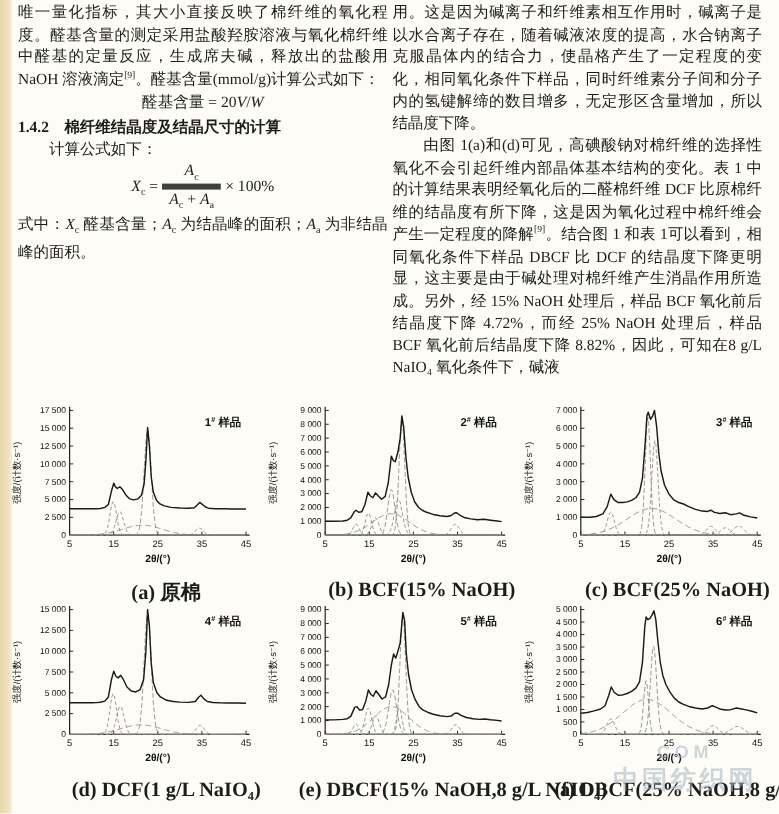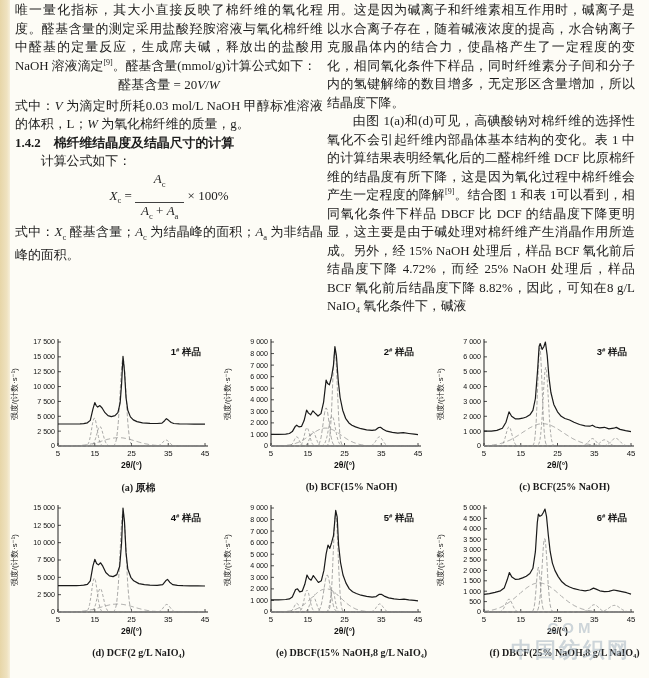--- a/index.html
+++ b/index.html
@@ -12,48 +12,47 @@
     background:linear-gradient(90deg,#e7d6a8,#efe2c0 70%,#f7efd9);}
   .text-cols{position:absolute;left:15px;top:1px;width:630px;display:flex;gap:4px;}
   .col{width:308px;font-size:12.9px;line-height:18.5px;text-align:justify;}
   .para{margin:0;}
   .para.indent{text-indent:2em;}
   .heading{font-weight:bold;margin:0;}
   sup.ref{font-size:8px;line-height:0;}
   .var{font-style:italic;font-family:"Liberation Serif",serif;}
   .formula{text-align:center;margin:1px 0 2px 0;font-size:13px;}
   .formula .frac{display:inline-block;vertical-align:middle;text-align:center;line-height:1.15;}
-  .formula .frac .num{display:block;border-bottom:1px solid #404040;padding:0 6px 13px 6px;}
+  .formula .frac .num{display:block;border-bottom:5px solid #404040;padding:0 6px 1px 6px;}
   .formula .frac .den{display:block;padding:1px 6px 0 6px;}
   sub.s{font-size:8.5px;}
   .charts{position:absolute;left:6px;top:336px;width:641px;
     display:grid;grid-template-columns:repeat(3,213px);grid-auto-rows:166px;}
   .chart-cell{position:relative;}
-  .caption{width:205px;text-align:center;font-size:10px;font-weight:bold;
+  .caption{width:205px;text-align:center;font-size:17px;font-weight:bold;
     margin-top:-1px;padding-left:30px;font-family:"Liberation Serif",serif;white-space:nowrap;}
   svg text{font-family:"Liberation Sans","DejaVu Sans",sans-serif;}
   .watermark{position:absolute;right:18px;bottom:14px;text-align:center;
     color:#a7b6c2;opacity:.55;font-weight:bold;pointer-events:none;
     font-family:"Liberation Sans",sans-serif;}
   .watermark .en{display:block;font-size:15px;letter-spacing:4px;}
   .watermark .cn{display:block;font-size:21px;letter-spacing:3px;}
 </style>
 </head>
 <body>
 
 <div class="edge-strip"></div>
 
 <div class="text-cols">
 
   <div class="col">
     <p class="para"><span>唯一量化指标，其大小直接反映了棉纤维的氧化程度。醛基含量的测定采用盐酸羟胺溶液与氧化棉纤维中醛基的定量反应，生成席夫碱，释放出的盐酸用 NaOH 溶液滴定</span><sup class="ref">[9]</sup><span>。醛基含量(mmol/g)计算公式如下：</span></p>
     <div class="formula">
       <span>醛基含量 = 20</span><span class="var">V</span><span>/</span><span class="var">W</span>
     </div>
-    <p class="para"><span>式中：</span><span class="var">V</span><span> 为滴定时所耗0.03 mol/L NaOH 甲醇标准溶液的体积，L；</span><span class="var">W</span><span> 为氧化棉纤维的质量，g。</span></p>
     <p class="heading">1.4.2　棉纤维结晶度及结晶尺寸的计算</p>
     <p class="para indent">计算公式如下：</p>
     <div class="formula">
       <span class="var">X</span><sub class="s">c</sub><span> = </span><span class="frac"><span class="num"><span class="var">A</span><sub class="s">c</sub></span><span class="den"><span class="var">A</span><sub class="s">c</sub><span> + </span><span class="var">A</span><sub class="s">a</sub></span></span><span> × 100%</span>
     </div>
     <p class="para"><span>式中：</span><span class="var">X</span><sub class="s">c</sub><span> 醛基含量；</span><span class="var">A</span><sub class="s">c</sub><span> 为结晶峰的面积；</span><span class="var">A</span><sub class="s">a</sub><span> 为非结晶峰的面积。</span></p>
   </div>
 
   <div class="col">
     <p class="para">用。这是因为碱离子和纤维素相互作用时，碱离子是以水合离子存在，随着碱液浓度的提高，水合钠离子克服晶体内的结合力，使晶格产生了一定程度的变化，相同氧化条件下样品，同时纤维素分子间和分子内的氢键解缔的数目增多，无定形区含量增加，所以结晶度下降。</p>
@@ -229,21 +228,21 @@
         <text x="125.5" y="132" text-anchor="middle" font-size="8.6" font-weight="bold" fill="#111">2θ/(°)</text>
         <text text-anchor="middle" font-size="7.8" fill="#111" transform="translate(11,58) rotate(-90)">强度/(计数·s⁻¹)</text>
         <path d="M52.0 110.0L52.7 110.0L53.5 110.0L54.2 110.0L54.9 110.0L55.7 110.0L56.4 110.0L57.1 110.0L57.9 110.0L58.6 110.0L59.4 110.0L60.1 110.0L60.8 110.0L61.6 110.0L62.3 110.0L63.0 110.0L63.8 110.0L64.5 110.0L65.2 110.0L66.0 110.0L66.7 110.0L67.4 110.0L68.2 110.0L68.9 110.0L69.6 110.0L70.4 110.0L71.1 110.0L71.8 110.0L72.6 110.0L73.3 110.0L74.0 110.0L74.8 110.0L75.5 110.0L76.3 110.0L77.0 110.0L77.7 110.0L78.5 109.9L79.2 109.9L79.9 109.7L80.7 109.3L81.4 108.6L82.1 107.4L82.9 105.4L83.6 102.4L84.3 98.4L85.1 93.5L85.8 88.0L86.5 82.8L87.3 78.6L88.0 76.3L88.7 76.3L89.5 78.6L90.2 82.8L91.0 88.0L91.7 93.5L92.4 98.4L93.2 102.4L93.9 105.4L94.6 107.4L95.4 108.6L96.1 109.3L96.8 109.7L97.6 109.9L98.3 109.9L99.0 110.0L99.8 110.0L100.5 110.0L101.2 110.0L102.0 110.0L102.7 110.0L103.4 110.0L104.2 110.0L104.9 110.0L105.7 110.0L106.4 110.0L107.1 110.0L107.9 110.0L108.6 110.0L109.3 110.0L110.1 110.0L110.8 110.0L111.5 110.0L112.3 110.0L113.0 110.0L113.7 110.0L114.5 110.0L115.2 110.0L115.9 110.0L116.7 110.0L117.4 110.0L118.1 110.0L118.9 110.0L119.6 110.0L120.4 110.0L121.1 110.0L121.8 110.0L122.6 110.0L123.3 110.0L124.0 110.0L124.8 110.0L125.5 110.0L126.2 110.0L127.0 110.0L127.7 110.0L128.4 110.0L129.2 110.0L129.9 110.0L130.6 110.0L131.4 110.0L132.1 110.0L132.8 110.0L133.6 110.0L134.3 110.0L135.1 110.0L135.8 110.0L136.5 110.0L137.3 110.0L138.0 110.0L138.7 110.0L139.5 110.0L140.2 110.0L140.9 110.0L141.7 110.0L142.4 110.0L143.1 110.0L143.9 110.0L144.6 110.0L145.3 110.0L146.1 110.0L146.8 110.0L147.5 110.0L148.3 110.0L149.0 110.0L149.8 110.0L150.5 110.0L151.2 110.0L152.0 110.0L152.7 110.0L153.4 110.0L154.2 110.0L154.9 110.0L155.6 110.0L156.4 110.0L157.1 110.0L157.8 110.0L158.6 110.0L159.3 110.0L160.0 110.0L160.8 110.0L161.5 110.0L162.2 110.0L163.0 110.0L163.7 110.0L164.5 110.0L165.2 110.0L165.9 110.0L166.7 110.0L167.4 110.0L168.1 110.0L168.9 110.0L169.6 110.0L170.3 110.0L171.1 110.0L171.8 110.0L172.5 110.0L173.3 110.0L174.0 110.0L174.7 110.0L175.5 110.0L176.2 110.0L177.0 110.0L177.7 110.0L178.4 110.0L179.2 110.0L179.9 110.0L180.6 110.0L181.4 110.0L182.1 110.0L182.8 110.0L183.6 110.0L184.3 110.0L185.0 110.0L185.8 110.0L186.5 110.0L187.2 110.0L188.0 110.0L188.7 110.0L189.4 110.0L190.2 110.0L190.9 110.0L191.7 110.0L192.4 110.0L193.1 110.0L193.9 110.0L194.6 110.0L195.3 110.0L196.1 110.0L196.8 110.0L197.5 110.0L198.3 110.0L199.0 110.0" fill="none" stroke="#858585" stroke-width="0.7" stroke-dasharray="3,2"></path>
         <path d="M52.0 110.0L52.7 110.0L53.5 110.0L54.2 110.0L54.9 110.0L55.7 110.0L56.4 110.0L57.1 110.0L57.9 110.0L58.6 110.0L59.4 110.0L60.1 110.0L60.8 110.0L61.6 110.0L62.3 110.0L63.0 110.0L63.8 110.0L64.5 110.0L65.2 110.0L66.0 110.0L66.7 110.0L67.4 110.0L68.2 110.0L68.9 110.0L69.6 110.0L70.4 110.0L71.1 110.0L71.8 110.0L72.6 110.0L73.3 110.0L74.0 110.0L74.8 110.0L75.5 110.0L76.3 110.0L77.0 110.0L77.7 110.0L78.5 110.0L79.2 110.0L79.9 110.0L80.7 110.0L81.4 110.0L82.1 110.0L82.9 110.0L83.6 109.9L84.3 109.8L85.1 109.7L85.8 109.4L86.5 108.9L87.3 108.1L88.0 106.8L88.7 105.0L89.5 102.7L90.2 99.8L91.0 96.5L91.7 93.2L92.4 90.2L93.2 87.9L93.9 86.6L94.6 86.6L95.4 87.9L96.1 90.2L96.8 93.2L97.6 96.5L98.3 99.8L99.0 102.7L99.8 105.0L100.5 106.8L101.2 108.1L102.0 108.9L102.7 109.4L103.4 109.7L104.2 109.8L104.9 109.9L105.7 110.0L106.4 110.0L107.1 110.0L107.9 110.0L108.6 110.0L109.3 110.0L110.1 110.0L110.8 110.0L111.5 110.0L112.3 110.0L113.0 110.0L113.7 110.0L114.5 110.0L115.2 110.0L115.9 110.0L116.7 110.0L117.4 110.0L118.1 110.0L118.9 110.0L119.6 110.0L120.4 110.0L121.1 110.0L121.8 110.0L122.6 110.0L123.3 110.0L124.0 110.0L124.8 110.0L125.5 110.0L126.2 110.0L127.0 110.0L127.7 110.0L128.4 110.0L129.2 110.0L129.9 110.0L130.6 110.0L131.4 110.0L132.1 110.0L132.8 110.0L133.6 110.0L134.3 110.0L135.1 110.0L135.8 110.0L136.5 110.0L137.3 110.0L138.0 110.0L138.7 110.0L139.5 110.0L140.2 110.0L140.9 110.0L141.7 110.0L142.4 110.0L143.1 110.0L143.9 110.0L144.6 110.0L145.3 110.0L146.1 110.0L146.8 110.0L147.5 110.0L148.3 110.0L149.0 110.0L149.8 110.0L150.5 110.0L151.2 110.0L152.0 110.0L152.7 110.0L153.4 110.0L154.2 110.0L154.9 110.0L155.6 110.0L156.4 110.0L157.1 110.0L157.8 110.0L158.6 110.0L159.3 110.0L160.0 110.0L160.8 110.0L161.5 110.0L162.2 110.0L163.0 110.0L163.7 110.0L164.5 110.0L165.2 110.0L165.9 110.0L166.7 110.0L167.4 110.0L168.1 110.0L168.9 110.0L169.6 110.0L170.3 110.0L171.1 110.0L171.8 110.0L172.5 110.0L173.3 110.0L174.0 110.0L174.7 110.0L175.5 110.0L176.2 110.0L177.0 110.0L177.7 110.0L178.4 110.0L179.2 110.0L179.9 110.0L180.6 110.0L181.4 110.0L182.1 110.0L182.8 110.0L183.6 110.0L184.3 110.0L185.0 110.0L185.8 110.0L186.5 110.0L187.2 110.0L188.0 110.0L188.7 110.0L189.4 110.0L190.2 110.0L190.9 110.0L191.7 110.0L192.4 110.0L193.1 110.0L193.9 110.0L194.6 110.0L195.3 110.0L196.1 110.0L196.8 110.0L197.5 110.0L198.3 110.0L199.0 110.0" fill="none" stroke="#858585" stroke-width="0.7" stroke-dasharray="3,2"></path>
         <path d="M52.0 110.0L52.7 110.0L53.5 110.0L54.2 110.0L54.9 110.0L55.7 110.0L56.4 110.0L57.1 110.0L57.9 110.0L58.6 110.0L59.4 109.9L60.1 109.9L60.8 109.9L61.6 109.9L62.3 109.9L63.0 109.9L63.8 109.9L64.5 109.9L65.2 109.8L66.0 109.8L66.7 109.8L67.4 109.8L68.2 109.7L68.9 109.7L69.6 109.7L70.4 109.6L71.1 109.6L71.8 109.6L72.6 109.5L73.3 109.4L74.0 109.4L74.8 109.3L75.5 109.3L76.3 109.2L77.0 109.1L77.7 109.0L78.5 108.9L79.2 108.8L79.9 108.7L80.7 108.6L81.4 108.5L82.1 108.4L82.9 108.2L83.6 108.1L84.3 107.9L85.1 107.8L85.8 107.6L86.5 107.5L87.3 107.3L88.0 107.1L88.7 106.9L89.5 106.7L90.2 106.5L91.0 106.3L91.7 106.1L92.4 105.9L93.2 105.7L93.9 105.5L94.6 105.3L95.4 105.1L96.1 104.8L96.8 104.6L97.6 104.4L98.3 104.2L99.0 104.0L99.8 103.8L100.5 103.6L101.2 103.4L102.0 103.3L102.7 103.1L103.4 102.9L104.2 102.8L104.9 102.6L105.7 102.5L106.4 102.4L107.1 102.3L107.9 102.2L108.6 102.2L109.3 102.1L110.1 102.1L110.8 102.0L111.5 102.0L112.3 102.0L113.0 102.1L113.7 102.1L114.5 102.2L115.2 102.2L115.9 102.3L116.7 102.4L117.4 102.5L118.1 102.6L118.9 102.8L119.6 102.9L120.4 103.1L121.1 103.3L121.8 103.4L122.6 103.6L123.3 103.8L124.0 104.0L124.8 104.2L125.5 104.4L126.2 104.6L127.0 104.8L127.7 105.1L128.4 105.3L129.2 105.5L129.9 105.7L130.6 105.9L131.4 106.1L132.1 106.3L132.8 106.5L133.6 106.7L134.3 106.9L135.1 107.1L135.8 107.3L136.5 107.5L137.3 107.6L138.0 107.8L138.7 107.9L139.5 108.1L140.2 108.2L140.9 108.4L141.7 108.5L142.4 108.6L143.1 108.7L143.9 108.8L144.6 108.9L145.3 109.0L146.1 109.1L146.8 109.2L147.5 109.3L148.3 109.3L149.0 109.4L149.8 109.4L150.5 109.5L151.2 109.6L152.0 109.6L152.7 109.6L153.4 109.7L154.2 109.7L154.9 109.7L155.6 109.8L156.4 109.8L157.1 109.8L157.8 109.8L158.6 109.9L159.3 109.9L160.0 109.9L160.8 109.9L161.5 109.9L162.2 109.9L163.0 109.9L163.7 109.9L164.5 110.0L165.2 110.0L165.9 110.0L166.7 110.0L167.4 110.0L168.1 110.0L168.9 110.0L169.6 110.0L170.3 110.0L171.1 110.0L171.8 110.0L172.5 110.0L173.3 110.0L174.0 110.0L174.7 110.0L175.5 110.0L176.2 110.0L177.0 110.0L177.7 110.0L178.4 110.0L179.2 110.0L179.9 110.0L180.6 110.0L181.4 110.0L182.1 110.0L182.8 110.0L183.6 110.0L184.3 110.0L185.0 110.0L185.8 110.0L186.5 110.0L187.2 110.0L188.0 110.0L188.7 110.0L189.4 110.0L190.2 110.0L190.9 110.0L191.7 110.0L192.4 110.0L193.1 110.0L193.9 110.0L194.6 110.0L195.3 110.0L196.1 110.0L196.8 110.0L197.5 110.0L198.3 110.0L199.0 110.0" fill="none" stroke="#858585" stroke-width="0.7" stroke-dasharray="5,3"></path>
         <path d="M52.0 110.0L52.7 110.0L53.5 110.0L54.2 110.0L54.9 110.0L55.7 110.0L56.4 110.0L57.1 110.0L57.9 110.0L58.6 110.0L59.4 110.0L60.1 110.0L60.8 110.0L61.6 110.0L62.3 110.0L63.0 110.0L63.8 110.0L64.5 110.0L65.2 110.0L66.0 110.0L66.7 110.0L67.4 110.0L68.2 110.0L68.9 110.0L69.6 110.0L70.4 110.0L71.1 110.0L71.8 110.0L72.6 110.0L73.3 110.0L74.0 110.0L74.8 110.0L75.5 110.0L76.3 110.0L77.0 110.0L77.7 110.0L78.5 110.0L79.2 110.0L79.9 110.0L80.7 110.0L81.4 110.0L82.1 110.0L82.9 110.0L83.6 110.0L84.3 110.0L85.1 110.0L85.8 110.0L86.5 110.0L87.3 110.0L88.0 110.0L88.7 110.0L89.5 110.0L90.2 110.0L91.0 110.0L91.7 110.0L92.4 110.0L93.2 110.0L93.9 110.0L94.6 110.0L95.4 110.0L96.1 110.0L96.8 110.0L97.6 110.0L98.3 110.0L99.0 110.0L99.8 110.0L100.5 110.0L101.2 110.0L102.0 110.0L102.7 110.0L103.4 110.0L104.2 110.0L104.9 110.0L105.7 109.9L106.4 109.9L107.1 109.7L107.9 109.2L108.6 108.4L109.3 106.8L110.1 104.0L110.8 99.5L111.5 92.7L112.3 83.2L113.0 70.9L113.7 56.6L114.5 41.4L115.2 27.3L115.9 16.3L116.7 10.2L117.4 10.2L118.1 16.3L118.9 27.3L119.6 41.4L120.4 56.6L121.1 70.9L121.8 83.2L122.6 92.7L123.3 99.5L124.0 104.0L124.8 106.8L125.5 108.4L126.2 109.2L127.0 109.7L127.7 109.9L128.4 109.9L129.2 110.0L129.9 110.0L130.6 110.0L131.4 110.0L132.1 110.0L132.8 110.0L133.6 110.0L134.3 110.0L135.1 110.0L135.8 110.0L136.5 110.0L137.3 110.0L138.0 110.0L138.7 110.0L139.5 110.0L140.2 110.0L140.9 110.0L141.7 110.0L142.4 110.0L143.1 110.0L143.9 110.0L144.6 110.0L145.3 110.0L146.1 110.0L146.8 110.0L147.5 110.0L148.3 110.0L149.0 110.0L149.8 110.0L150.5 110.0L151.2 110.0L152.0 110.0L152.7 110.0L153.4 110.0L154.2 110.0L154.9 110.0L155.6 110.0L156.4 110.0L157.1 110.0L157.8 110.0L158.6 110.0L159.3 110.0L160.0 110.0L160.8 110.0L161.5 110.0L162.2 110.0L163.0 110.0L163.7 110.0L164.5 110.0L165.2 110.0L165.9 110.0L166.7 110.0L167.4 110.0L168.1 110.0L168.9 110.0L169.6 110.0L170.3 110.0L171.1 110.0L171.8 110.0L172.5 110.0L173.3 110.0L174.0 110.0L174.7 110.0L175.5 110.0L176.2 110.0L177.0 110.0L177.7 110.0L178.4 110.0L179.2 110.0L179.9 110.0L180.6 110.0L181.4 110.0L182.1 110.0L182.8 110.0L183.6 110.0L184.3 110.0L185.0 110.0L185.8 110.0L186.5 110.0L187.2 110.0L188.0 110.0L188.7 110.0L189.4 110.0L190.2 110.0L190.9 110.0L191.7 110.0L192.4 110.0L193.1 110.0L193.9 110.0L194.6 110.0L195.3 110.0L196.1 110.0L196.8 110.0L197.5 110.0L198.3 110.0L199.0 110.0" fill="none" stroke="#858585" stroke-width="0.7" stroke-dasharray="4,2"></path>
         <path d="M52.0 110.0L52.7 110.0L53.5 110.0L54.2 110.0L54.9 110.0L55.7 110.0L56.4 110.0L57.1 110.0L57.9 110.0L58.6 110.0L59.4 110.0L60.1 110.0L60.8 110.0L61.6 110.0L62.3 110.0L63.0 110.0L63.8 110.0L64.5 110.0L65.2 110.0L66.0 110.0L66.7 110.0L67.4 110.0L68.2 110.0L68.9 110.0L69.6 110.0L70.4 110.0L71.1 110.0L71.8 110.0L72.6 110.0L73.3 110.0L74.0 110.0L74.8 110.0L75.5 110.0L76.3 110.0L77.0 110.0L77.7 110.0L78.5 110.0L79.2 110.0L79.9 110.0L80.7 110.0L81.4 110.0L82.1 110.0L82.9 110.0L83.6 110.0L84.3 110.0L85.1 110.0L85.8 110.0L86.5 110.0L87.3 110.0L88.0 110.0L88.7 110.0L89.5 110.0L90.2 110.0L91.0 110.0L91.7 110.0L92.4 110.0L93.2 110.0L93.9 110.0L94.6 110.0L95.4 110.0L96.1 110.0L96.8 110.0L97.6 110.0L98.3 110.0L99.0 110.0L99.8 110.0L100.5 110.0L101.2 110.0L102.0 110.0L102.7 110.0L103.4 110.0L104.2 110.0L104.9 110.0L105.7 110.0L106.4 110.0L107.1 110.0L107.9 110.0L108.6 110.0L109.3 110.0L110.1 110.0L110.8 110.0L111.5 110.0L112.3 110.0L113.0 110.0L113.7 110.0L114.5 110.0L115.2 110.0L115.9 110.0L116.7 110.0L117.4 110.0L118.1 110.0L118.9 110.0L119.6 110.0L120.4 110.0L121.1 110.0L121.8 110.0L122.6 110.0L123.3 110.0L124.0 110.0L124.8 110.0L125.5 110.0L126.2 110.0L127.0 110.0L127.7 110.0L128.4 110.0L129.2 110.0L129.9 110.0L130.6 110.0L131.4 110.0L132.1 110.0L132.8 110.0L133.6 110.0L134.3 110.0L135.1 110.0L135.8 110.0L136.5 110.0L137.3 110.0L138.0 110.0L138.7 110.0L139.5 110.0L140.2 110.0L140.9 110.0L141.7 110.0L142.4 110.0L143.1 110.0L143.9 110.0L144.6 110.0L145.3 110.0L146.1 110.0L146.8 110.0L147.5 110.0L148.3 110.0L149.0 110.0L149.8 110.0L150.5 109.9L151.2 109.9L152.0 109.8L152.7 109.6L153.4 109.4L154.2 109.0L154.9 108.4L155.6 107.7L156.4 106.9L157.1 105.9L157.8 104.9L158.6 103.9L159.3 103.1L160.0 102.6L160.8 102.4L161.5 102.6L162.2 103.1L163.0 103.9L163.7 104.9L164.5 105.9L165.2 106.9L165.9 107.7L166.7 108.4L167.4 109.0L168.1 109.4L168.9 109.6L169.6 109.8L170.3 109.9L171.1 109.9L171.8 110.0L172.5 110.0L173.3 110.0L174.0 110.0L174.7 110.0L175.5 110.0L176.2 110.0L177.0 110.0L177.7 110.0L178.4 110.0L179.2 110.0L179.9 110.0L180.6 110.0L181.4 110.0L182.1 110.0L182.8 110.0L183.6 110.0L184.3 110.0L185.0 110.0L185.8 110.0L186.5 110.0L187.2 110.0L188.0 110.0L188.7 110.0L189.4 110.0L190.2 110.0L190.9 110.0L191.7 110.0L192.4 110.0L193.1 110.0L193.9 110.0L194.6 110.0L195.3 110.0L196.1 110.0L196.8 110.0L197.5 110.0L198.3 110.0L199.0 110.0" fill="none" stroke="#858585" stroke-width="0.7" stroke-dasharray="3,2"></path>
         <path d="M52.0 83.7L63.0 83.7L70.4 83.7L74.0 83.5L77.7 83.2L81.4 82.3L84.3 78.8L86.9 64.2L88.8 57.3L90.6 61.5L92.4 62.9L94.6 60.8L96.8 64.2L99.8 70.5L103.4 73.9L107.1 74.6L110.8 72.6L113.7 64.2L115.6 40.7L117.0 6.0L118.5 19.9L120.0 50.4L121.8 67.0L124.8 75.3L127.7 78.8L132.9 81.6L138.4 82.6L143.9 83.1L151.2 83.3L156.7 82.6L159.7 78.8L161.5 77.4L163.7 80.2L166.7 82.6L171.4 83.4L176.9 83.7L184.3 83.8L191.7 83.9L199.0 84.0" fill="none" stroke="#1a1a1a" stroke-width="1.2" stroke-linejoin="round"></path>
         <text x="195" y="19" text-anchor="end" font-size="9.5" font-weight="bold" fill="#111" font-family="&quot;Liberation Serif&quot;,&quot;DejaVu Sans&quot;,serif"><tspan>4</tspan><tspan dy="-3.5" font-size="6">#</tspan><tspan dy="3.5"> 样品</tspan></text>
       </svg>
-    <div class="caption">(d) DCF(2 g/L NaIO₄)</div>
+    <div class="caption">(d) DCF(1 g/L NaIO₄)</div>
   </div>
   <div class="chart-cell">
     <svg class="xrd" width="205" height="142" viewBox="0 0 205 142">
         <line x1="52" y1="3" x2="52" y2="110" stroke="#222" stroke-width="1"></line>
         <line x1="52" y1="110" x2="202" y2="110" stroke="#222" stroke-width="1"></line>
         <line x1="52" y1="110" x2="55" y2="110" stroke="#222" stroke-width="0.8"></line>
         <text x="49" y="112.4" text-anchor="end" font-size="7.1" fill="#111">0</text>
         <line x1="52" y1="98.44444444444444" x2="55" y2="98.44444444444444" stroke="#222" stroke-width="0.8"></line>
         <text x="49" y="100.84444444444445" text-anchor="end" font-size="7.1" fill="#111">1 000</text>
         <line x1="52" y1="86.88888888888889" x2="55" y2="86.88888888888889" stroke="#222" stroke-width="0.8"></line>

